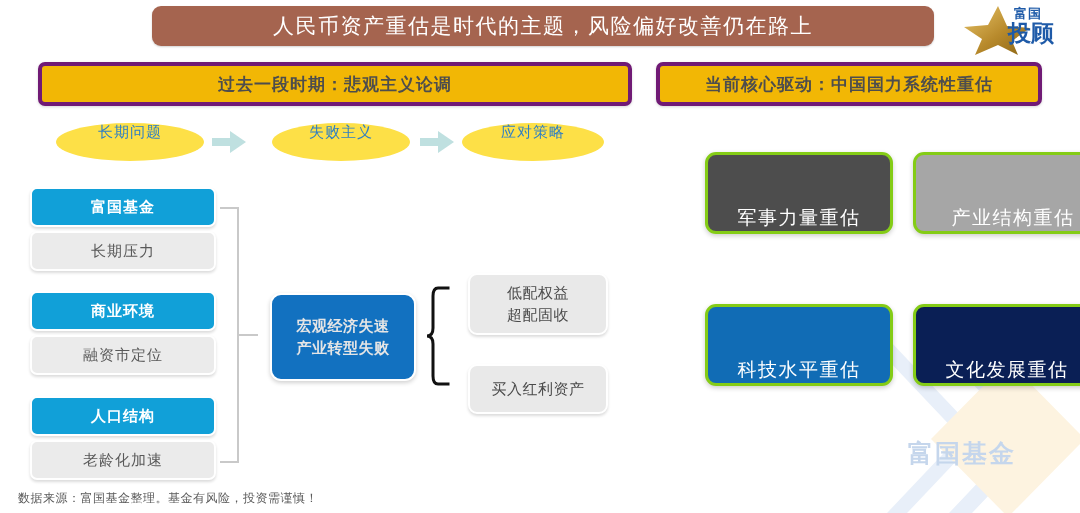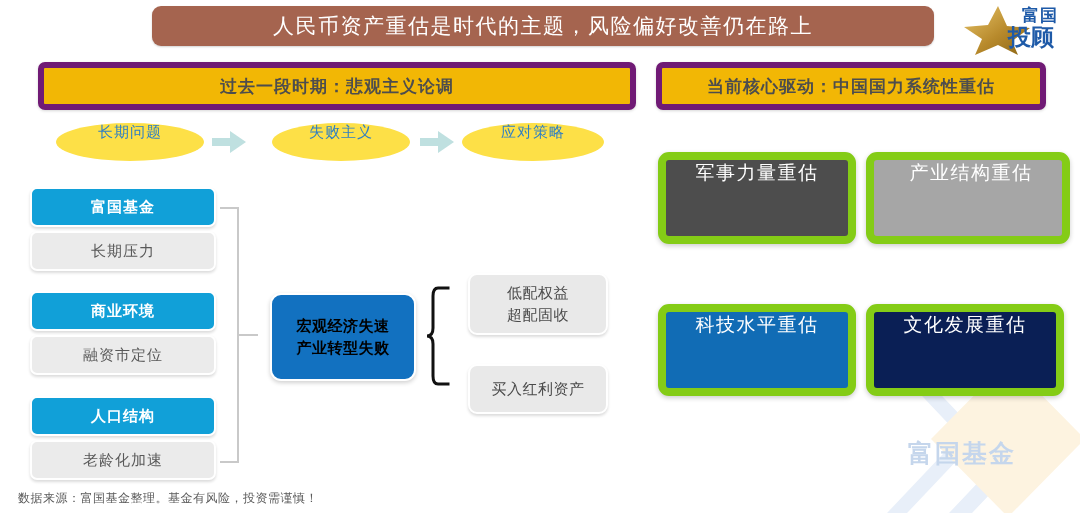--- a/index.html
+++ b/index.html
@@ -18,39 +18,39 @@
     font-size:25px;font-weight:bold;color:#c5d6ec;letter-spacing:2px;
     font-family:"DejaVu Sans","Liberation Sans",sans-serif;
   }
 
   
   .logo{position:absolute;left:962px;top:4px;width:112px;height:52px;}
   .logo-text{
     position:absolute;left:46px;top:3px;width:68px;height:46px;
     color:#1e5aa8;font-weight:bold;line-height:1;
   }
-  .logo-t1{font-size:17px;letter-spacing:1px;display:block;margin-left:14px;}
+  .logo-t1{font-size:13px;letter-spacing:1px;display:block;margin-left:6px;}
   .logo-t2{font-size:23px;letter-spacing:0px;display:block;margin-top:2px;}
 
   
   .title-bar{
     position:absolute;left:152px;top:6px;width:782px;height:40px;
     background:#a5644f;border-radius:9px;
     display:flex;align-items:center;justify-content:center;
     box-shadow:0 1px 2px rgba(0,0,0,.18);
   }
   .title-bar span{
     color:#ffffff;font-size:21px;font-weight:normal;letter-spacing:1.5px;
   }
 
   
   .sec-head{
     position:absolute;height:36px;border-radius:7px;background:#f2b705;
     display:flex;align-items:center;justify-content:center;
-    border:6px solid #701a75;
+    border:4px solid #701a75;
     box-shadow:0 1px 3px rgba(0,0,0,.16);
   }
   .sec-head span{color:#4d4d4d;font-size:17px;font-weight:bold;letter-spacing:1px;}
   #sec-left{left:38px;top:62px;width:586px;}
   #sec-right{left:656px;top:62px;width:378px;}
 
   
   .oval{
     position:absolute;height:38px;border-radius:50%/50%;
     background:#fde047;display:flex;align-items:flex-start;justify-content:center;
@@ -75,44 +75,45 @@
   .lbox.grey{background:#ebebeb;}
   .lbox.grey span{color:#595959;font-size:15px;letter-spacing:1px;}
 
   
   .center-box{
     position:absolute;left:270px;top:293px;width:142px;height:84px;
     background:#1271c0;border-radius:11px;border:2px solid #ffffff;
     display:flex;flex-direction:column;align-items:center;justify-content:center;
     box-shadow:0 2px 4px rgba(0,0,0,.18);
   }
-  .center-box span{color:#000000;font-size:15px;font-weight:bold;line-height:1.45;letter-spacing:.5px;}
+  .center-box span{color:#e5e5e5;font-size:15px;font-weight:bold;line-height:1.45;letter-spacing:.5px;}
 
   
   .sbox{
     position:absolute;left:468px;width:136px;
     background:#e9e9e9;border-radius:9px;border:2px solid #ffffff;
     display:flex;flex-direction:column;align-items:center;justify-content:center;
     box-shadow:0 2px 3px rgba(0,0,0,.14);
   }
   .sbox span{color:#4a4a4a;font-size:15px;line-height:1.45;letter-spacing:.5px;}
   #sbox-0{top:273px;height:58px;}
   #sbox-1{top:364px;height:46px;}
 
   
   .brk{position:absolute;}
   #brk-left{left:218px;top:206px;width:40px;height:258px;}
   #brk-right{left:424px;top:286px;width:30px;height:100px;}
 
   
   .rbox{
     position:absolute;width:182px;height:76px;border-radius:11px;
-    border:8px solid #84cc16;
-    display:flex;align-items:flex-start;justify-content:center;
+    border:3px solid #84cc16;
+    display:flex;align-items:flex-end;justify-content:center;
     box-shadow:0 2px 5px rgba(0,0,0,.20);
+    margin-left:47px;
   }
   .rbox span{font-size:19px;letter-spacing:1.5px;}
   #rbox-0{left:658px;top:152px;background:#4d4d4d;}
   #rbox-0 span{color:#ffffff;}
   #rbox-1{left:866px;top:152px;background:#a6a6a6;padding-left:6px;}
   #rbox-1 span{color:#ffffff;}
   #rbox-2{left:658px;top:304px;background:#116cb5;}
   #rbox-2 span{color:#ffffff;}
   #rbox-3{left:866px;top:304px;background:#0a1f55;}
   #rbox-3 span{color:#ffffff;}

